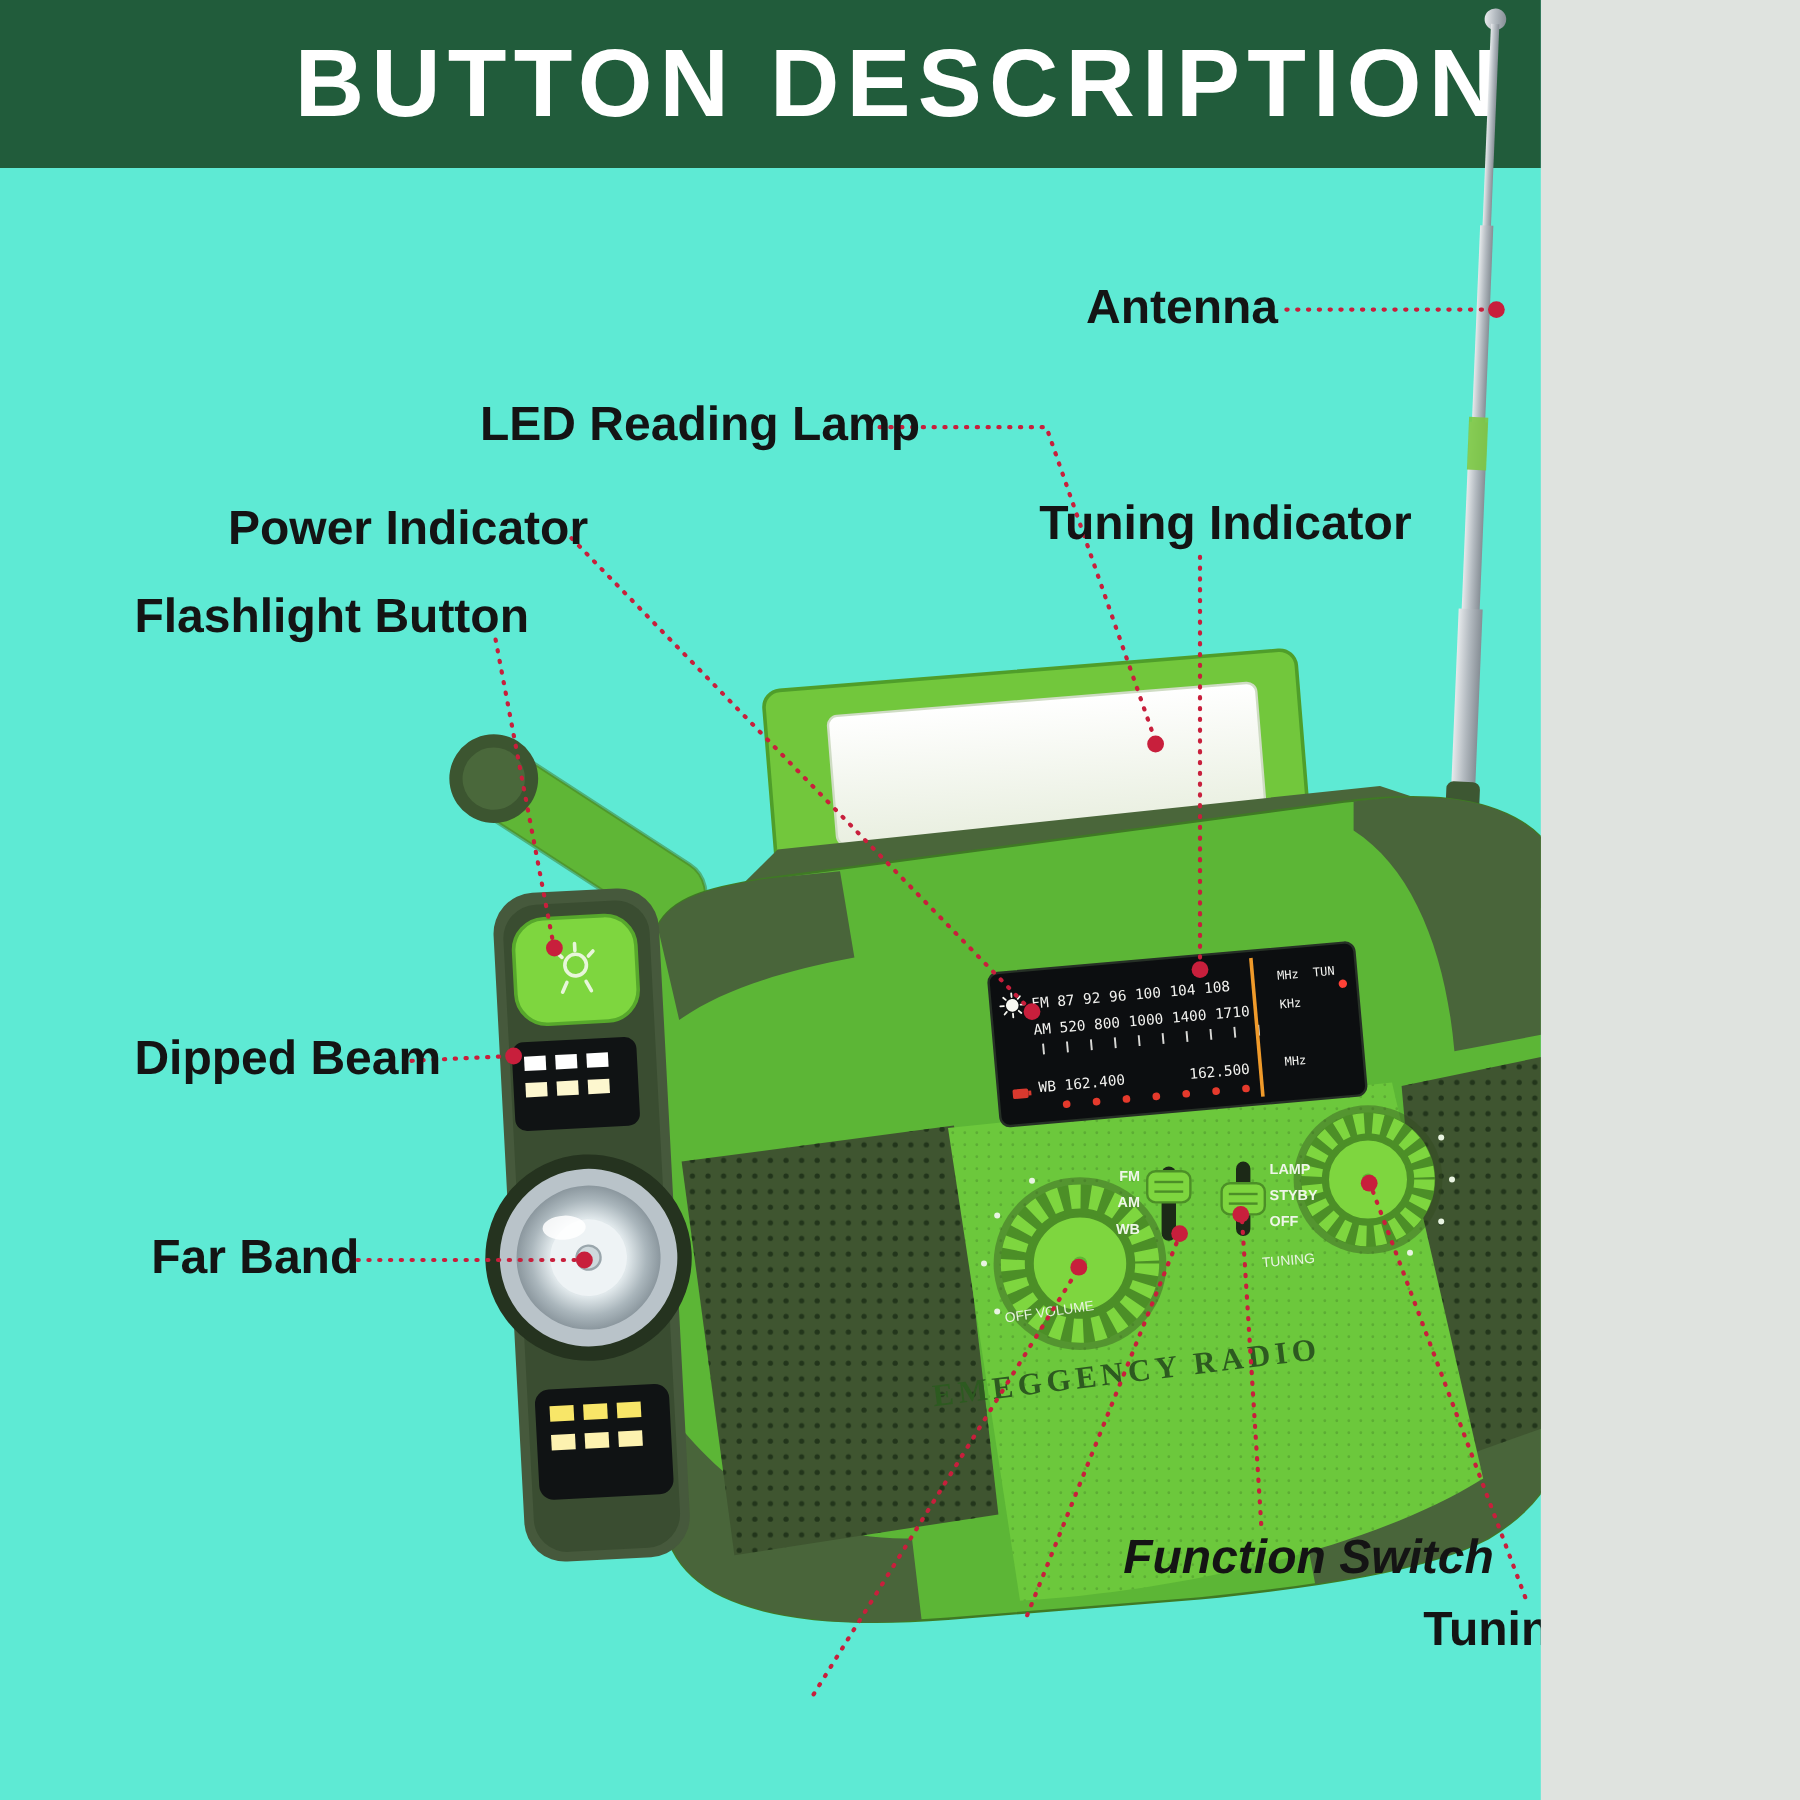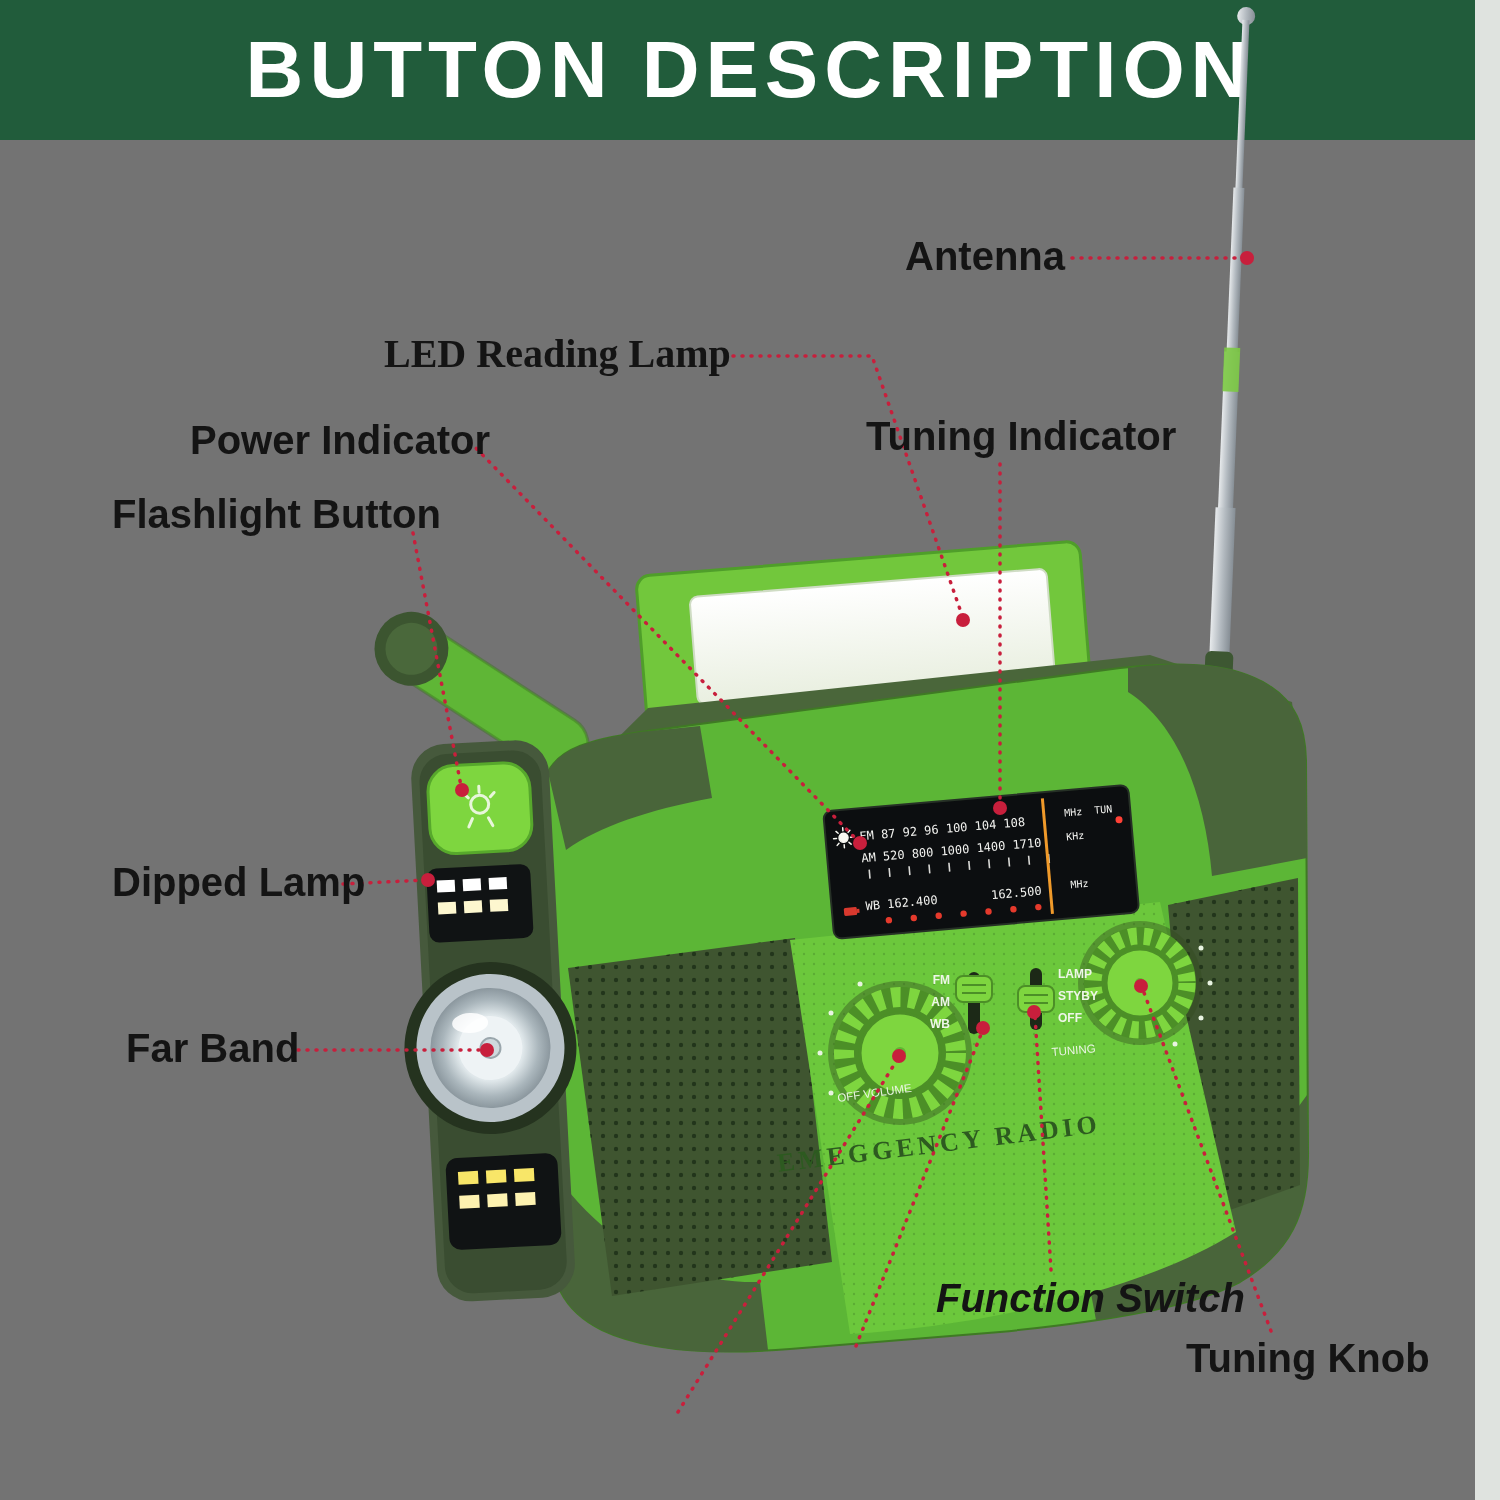--- a/index.html
+++ b/index.html
@@ -1,35 +1,35 @@
 <!DOCTYPE html>
 <html><head>
 <meta charset="utf-8">
 <style>
   html,body { margin:0; padding:0; background:#dfe3df; }
   .canvas {
-    position:relative; width:1475px; height:1500px;
-    background:#737373; overflow:hidden;
+    position:relative; width:1284px; height:1500px;
+    background:#5eead4; overflow:hidden;
     font-family:"Liberation Sans", sans-serif;
   }
   .header {
     position:absolute; top:0; left:0; width:1500px; height:140px;
     background:#215c3b; display:flex; align-items:center; justify-content:center;
   }
   .header h1 {
     margin:0; color:#ffffff; font-size:80px; font-weight:800;
     letter-spacing:6px; font-family:"Liberation Sans", sans-serif;
   }
   .scene { position:absolute; left:0; top:0; width:1500px; height:1500px; }
   .label {
     position:absolute; font-size:40px; font-weight:700; color:#141414;
     white-space:nowrap; line-height:1.1;
   }
   .lbl-antenna    { left:905px;  top:234px; }
-  .lbl-led        { left:384px;  top:332px;font-family:Liberation Serif, serif; }
+  .lbl-led        { left:400px;  top:332px; }
   .lbl-power      { left:190px;  top:418px; }
   .lbl-flash      { left:112px;  top:492px; }
   .lbl-tuning-ind { left:866px;  top:414px; }
   .lbl-dipped     { left:112px;  top:860px; }
   .lbl-far        { left:126px;  top:1026px; }
   .lbl-func       { left:936px;  top:1276px;font-style:italic; }
   .lbl-band       { left:716px;  top:1350px; }
   .lbl-vol        { left:506px;  top:1416px; }
   .lbl-tknob      { left:1186px; top:1336px;text-align:center; }
 
@@ -318,18 +318,18 @@
       <polyline class="leader" points="1271,1331 1143,990"></polyline>
       <circle class="dot" cx="1141" cy="986" r="7"></circle>
     </g>
   </svg>
 
   <div class="label lbl-antenna">Antenna</div>
   <div class="label lbl-led">LED Reading Lamp</div>
   <div class="label lbl-power">Power Indicator</div>
   <div class="label lbl-flash">Flashlight Button</div>
   <div class="label lbl-tuning-ind">Tuning Indicator</div>
-  <div class="label lbl-dipped">Dipped Lamp</div>
+  <div class="label lbl-dipped">Dipped Beam</div>
   <div class="label lbl-far">Far Band</div>
   <div class="label lbl-func">Function Switch</div>
   <div class="label lbl-tknob">Tuning Knob</div>
 
 </div>
 
 </body></html>

